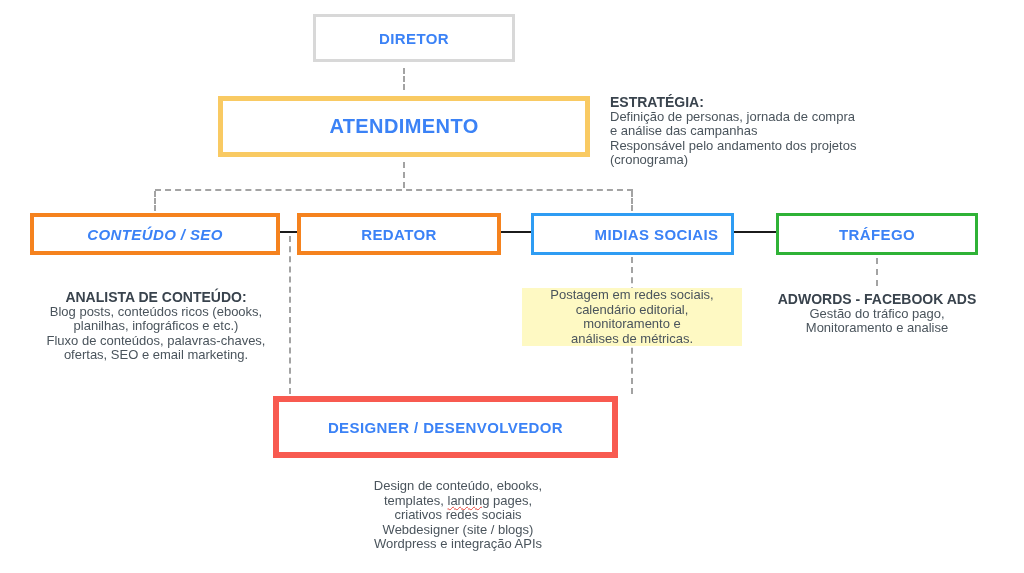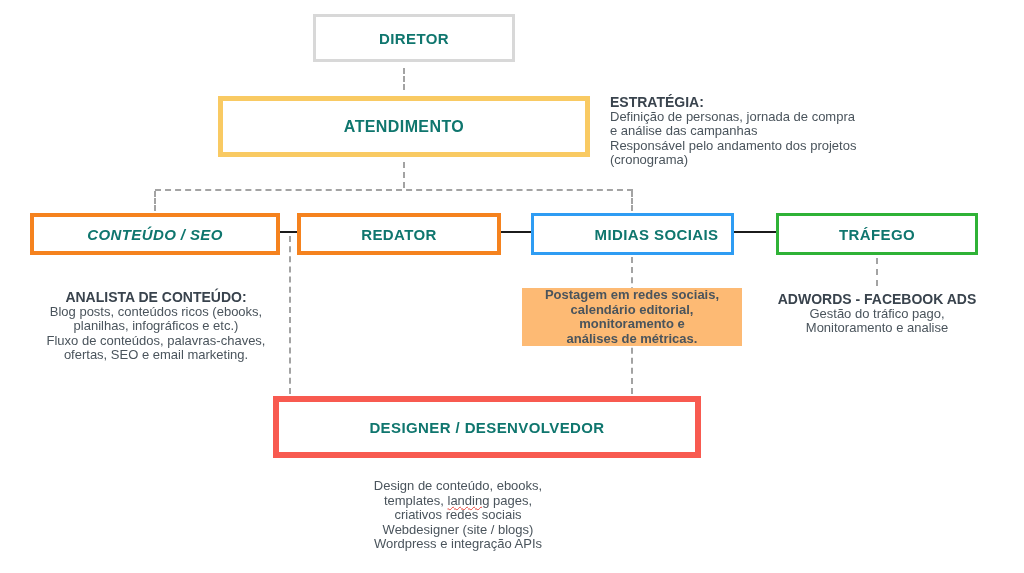--- a/index.html
+++ b/index.html
@@ -20,21 +20,21 @@
     background: #ffffff;
     border-style: solid;
     border-color: #cccccc;
     display: flex;
     align-items: center;
     justify-content: center;
     box-sizing: border-box;
   }
   .node-label {
     font-weight: bold;
-    color: #0f766e;
+    color: #3b82f6;
     letter-spacing: 0.4px;
     white-space: nowrap;
   }
   .solid-h {
     position: absolute;
     height: 0;
     border-top: 2px solid #1b1b1b;
   }
   .dash-v {
     position: absolute;
@@ -53,21 +53,21 @@
     line-height: 14.5px;
   }
   .note.center { text-align: center; }
   .note.left { text-align: left; }
   .note .title {
     font-weight: bold;
     font-size: 14px;
     color: #39434d;
   }
   .note .line { white-space: nowrap; }
-  .note.bg-white { background: #fdba74; font-weight: bold; }
+  .note.bg-white { background: #fef9c3; }
   .misspelled {
     text-decoration-line: underline;
     text-decoration-style: wavy;
     text-decoration-color: #e8443a;
     text-decoration-thickness: 1px;
   }
 </style>
 </head>
 <body>
 
@@ -84,40 +84,40 @@
 
   <div class="solid-h" style="left:280px;top:231px;width:17px;"></div>
   <div class="solid-h" style="left:501px;top:231px;width:30px;"></div>
   <div class="solid-h" style="left:734px;top:231px;width:42px;"></div>
 
   <div class="node" style="left: 313px; top: 14px; width: 202px; height: 48px; border-width: 3px; border-color: rgb(216, 216, 216);">
     <span class="node-label" style="font-size:15px;">DIRETOR</span>
   </div>
 
   <div class="node" style="left: 218px; top: 96px; width: 372px; height: 61px; border-width: 5px; border-color: rgb(249, 202, 99);">
-    <span class="node-label" style="font-size:16px;text-align:right;">ATENDIMENTO</span>
+    <span class="node-label" style="font-size:20px;text-align:right;">ATENDIMENTO</span>
   </div>
 
   <div class="node" style="left: 30px; top: 213px; width: 250px; height: 42px; border-width: 4px; border-color: rgb(245, 130, 30);">
     <span class="node-label" style="font-size:15px;font-style:italic;">CONTEÚDO / SEO</span>
   </div>
 
   <div class="node" style="left: 297px; top: 213px; width: 204px; height: 42px; border-width: 4px; border-color: rgb(245, 130, 30);">
     <span class="node-label" style="font-size:15px;">REDATOR</span>
   </div>
 
   <div class="node" style="left: 531px; top: 213px; width: 203px; height: 42px; border-width: 3px; border-color: rgb(46, 156, 243); padding-left: 48px;">
     <span class="node-label" style="font-size:15px;">MIDIAS SOCIAIS</span>
   </div>
 
   <div class="node" style="left: 776px; top: 213px; width: 202px; height: 42px; border-width: 3px; border-color: rgb(47, 178, 54);">
     <span class="node-label" style="font-size:15px;">TRÁFEGO</span>
   </div>
 
-  <div class="node" style="left: 273px; top: 396px; width: 428px; height: 62px; border-width: 6px; border-color: rgb(248, 90, 80);">
+  <div class="node" style="left: 273px; top: 396px; width: 345px; height: 62px; border-width: 6px; border-color: rgb(248, 90, 80);">
     <span class="node-label" style="font-size:15px;">DESIGNER / DESENVOLVEDOR</span>
   </div>
 
   <div class="note left" style="left:610px;top:95px;width:290px;">
     <div class="title line">ESTRATÉGIA:</div>
     <div class="line">Definição de personas, jornada de compra</div>
     <div class="line">e análise das campanhas</div>
     <div class="line">Responsável pelo andamento dos projetos</div>
     <div class="line">(cronograma)</div>
   </div>

